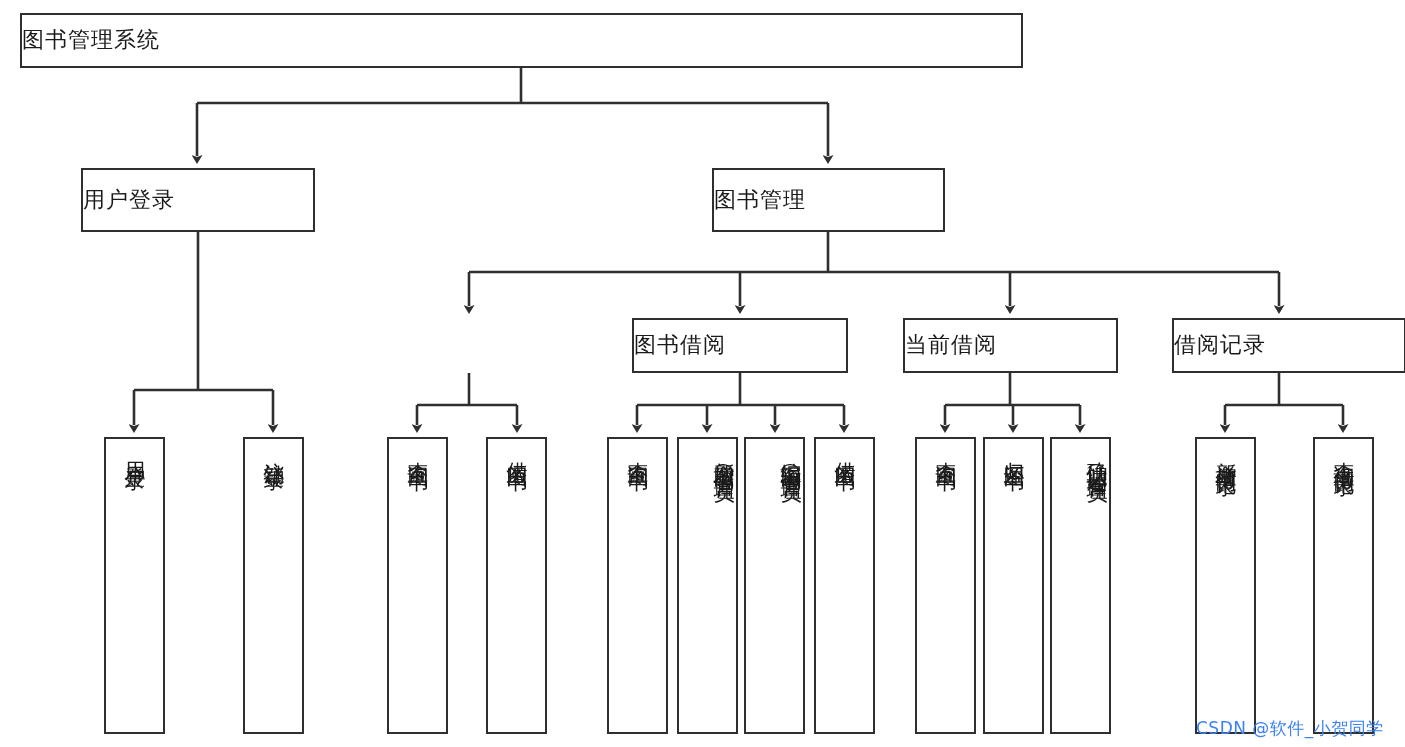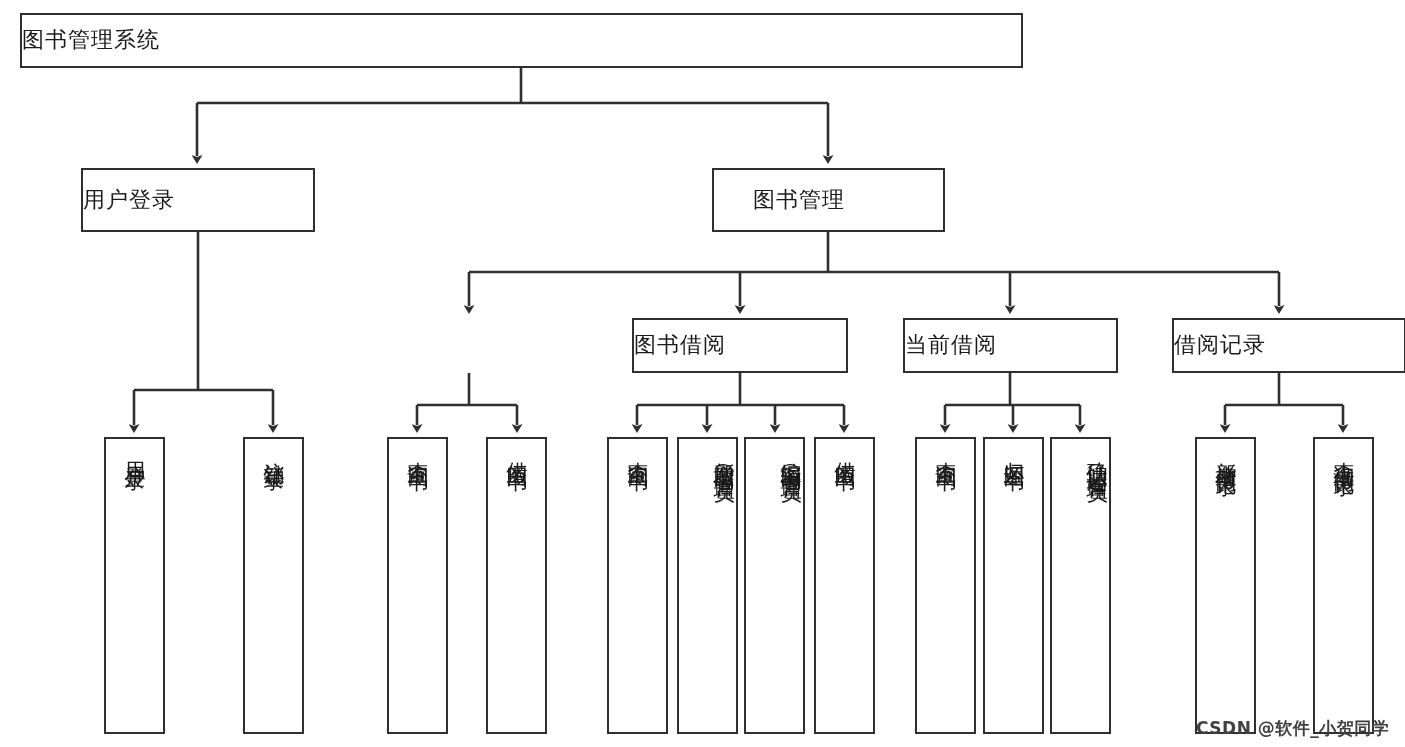--- a/index.html
+++ b/index.html
@@ -51,25 +51,24 @@
     padding-top: 6px;
     padding-bottom: 6px;
     align-items: flex-start;
   }
   .node-vertical.center-v {
     align-items: center;
   }
   .watermark {
     position: absolute;
     font-size: 17px;
-    color: #404040;
+    color: #3b82f6;
     white-space: nowrap;
     letter-spacing: 0.5px;
     pointer-events: none;
-    font-weight: bold;
   }
 </style>
 </head>
 <body>
 
 <div id="diagram-root">
 
   <svg class="diagram-canvas" viewBox="0 0 1405 747">
     <defs>
       <marker id="arrow" markerWidth="9" markerHeight="11" refX="1" refY="5.5" orient="auto" markerUnits="userSpaceOnUse">
@@ -133,21 +132,21 @@
   </svg>
 
   <div class="node-box node-horizontal" style="left:20px; top:13px; width:1003px; height:55px;">
     <span>图书管理系统</span>
   </div>
 
   <div class="node-box node-horizontal" style="left:81px; top:168px; width:234px; height:64px;">
     <span>用户登录</span>
   </div>
 
-  <div class="node-box node-horizontal" style="left:712px; top:168px; width:233px; height:64px;padding-left:39px;">
+  <div class="node-box node-horizontal" style="left:712px; top:168px; width:233px; height:64px;">
     <span>图书管理</span>
   </div>
 
 
   <div class="node-box node-horizontal" style="left:903px; top:318px; width:215px; height:55px;">
     <span>当前借阅</span>
   </div>
 
   <div class="node-box node-horizontal" style="left:632px; top:318px; width:216px; height:55px;">
     <span>图书借阅</span>

